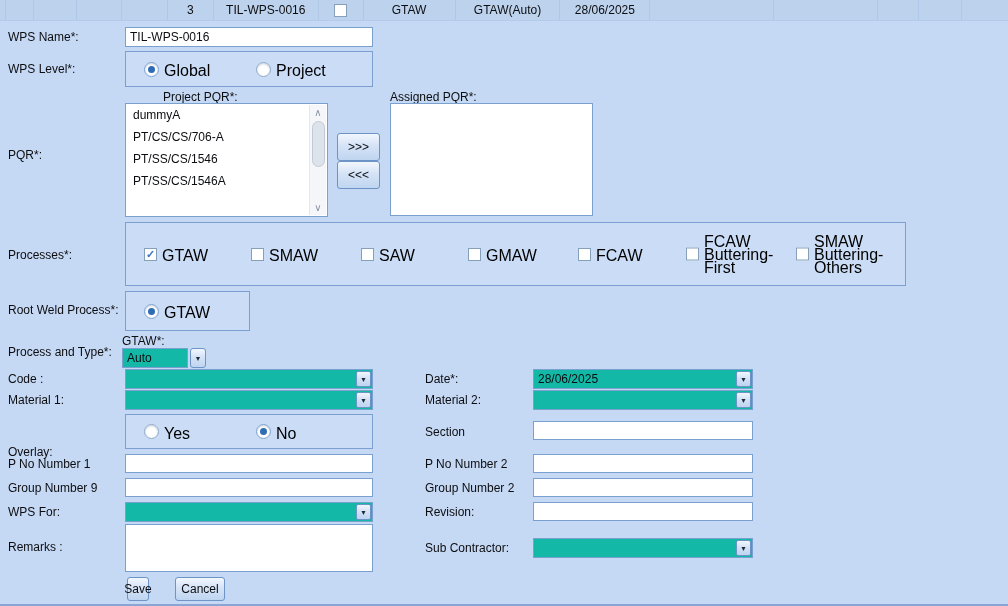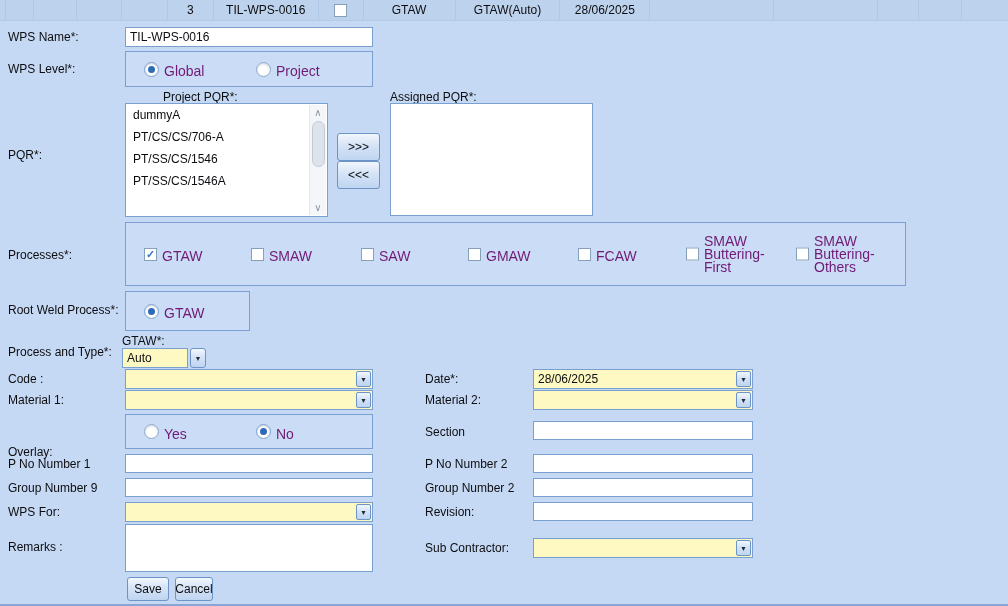--- a/index.html
+++ b/index.html
@@ -14,21 +14,21 @@
              font-size:12px; color:#0c0d10; white-space:nowrap; overflow:hidden;}
 
   .lbl{position:absolute; font-size:12px; line-height:14px; color:#0c0d10; white-space:nowrap;}
 
   .inp{position:absolute; background:#fff; border:1px solid #7aa0cf; box-sizing:border-box;
        font-family:"Liberation Sans",sans-serif; font-size:12px; color:#0c0d10; padding:2px 4px; outline:none;}
   textarea.inp{resize:none;}
 
   .panel{position:absolute; background:#cbddf6; border:1px solid #7d9ed0; box-sizing:border-box;}
 
-  .combo{position:absolute; background:#fef9c3; border:1px solid #7aa0cf; box-sizing:border-box;}
+  .combo{position:absolute; background:#14b8a6; border:1px solid #7aa0cf; box-sizing:border-box;}
   .combo .val{position:absolute; left:4px; top:2px; right:20px; font-size:12px; color:#0c0d10;
               white-space:nowrap; overflow:hidden;}
   .arrow-btn{position:absolute; right:1px; top:1px; bottom:1px; width:15px;
              background:linear-gradient(#f0f6fd,#d2e1f6 50%,#bed4f0); border:1px solid #6d94c6;
              border-radius:2px; box-sizing:border-box; display:flex; align-items:center; justify-content:center;}
   .arrow-glyph{font-size:7px; color:#1c2a3a; line-height:7px;}
 
   .btn{position:absolute; background:linear-gradient(#f2f7fd,#d5e3f7 45%,#bfd5f0);
        border:1px solid #6d94c6; border-radius:3px; box-sizing:border-box;
        display:flex; align-items:center; justify-content:center;
@@ -48,21 +48,21 @@
          border:1px solid #8ea8c8; box-shadow:inset 0 1px 2px rgba(40,70,110,.25); box-sizing:content-box; flex:none;}
   .radio.checked{border-color:#7aa0cf;}
   .radio.checked::after{content:""; position:absolute; left:3px; top:3px; width:7px; height:7px;
          border-radius:50%; background:#2e6db5;}
 
   .cb{position:relative; width:13px; height:13px; background:#fff; border:1px solid #86a0ba;
       box-sizing:border-box; display:flex; align-items:center; justify-content:center; flex:none;}
   .cb.checked::after{content:"\2713"; color:#3c77c5; font-size:11px; font-weight:bold; line-height:11px;}
 
   .ctl-item{position:absolute; top:50%; transform:translateY(-50%); display:flex; align-items:center; gap:5px;}
-  .ctl-item .txt{font-size:14px; color:#701a75; position:relative; top:2px;}
+  .ctl-item .txt{font-size:16px; color:#000000; position:relative; top:2px;}
   .ctl-item .txt.wrap{white-space:normal; line-height:13px; top:0;}
 
   .bottom-line{position:absolute; left:0; right:0; bottom:0; height:2px; background:#8aa5d3;}
 </style>
 </head>
 <body>
 
 <div class="page">
 
   <div class="grid-row">
@@ -139,21 +139,21 @@
     <div class="ctl-item" style="left:342px">
       <span class="cb"></span>
       <span class="txt">GMAW</span>
     </div>
     <div class="ctl-item" style="left:452px">
       <span class="cb"></span>
       <span class="txt">FCAW</span>
     </div>
     <div class="ctl-item" style="left:560px">
       <span class="cb"></span>
-      <span class="txt wrap" style="width:78px">SMAW Buttering-First</span>
+      <span class="txt wrap" style="width:78px">FCAW Buttering-First</span>
     </div>
     <div class="ctl-item" style="left:670px">
       <span class="cb"></span>
       <span class="txt wrap" style="width:60px">SMAW Buttering-Others</span>
     </div>
   </div>
 
   <div class="lbl" style="left:8px; top:303px">Root Weld Process*:</div>
   <div class="panel" style="left:125px; top:291px; width:125px; height:40px">
     <div class="ctl-item" style="left:18px">
@@ -237,17 +237,17 @@
   <div class="lbl" style="left:8px; top:540px">Remarks :</div>
   <textarea class="inp" style="left: 125px; top: 524px; width: 248px; height: 48px;"></textarea>
   <div class="lbl" style="left:425px; top:541px">Sub Contractor:</div>
   <div class="combo" style="left:533px; top:538px; width:220px; height:20px">
     <span class="val"></span>
     <span class="arrow-btn">
         <span class="arrow-glyph">▼</span>
       </span>
   </div>
 
-  <div class="btn" style="left:127px; top:577px; width:42px; height:24px">Save</div>
-  <div class="btn" style="left:175px; top:577px; width:38px; height:24px">Cancel</div>
+  <div class="btn" style="left:127px; top:577px; width:22px; height:24px">Save</div>
+  <div class="btn" style="left:175px; top:577px; width:50px; height:24px">Cancel</div>
 
   <div class="bottom-line"></div>
 </div>
 
 </body></html>

